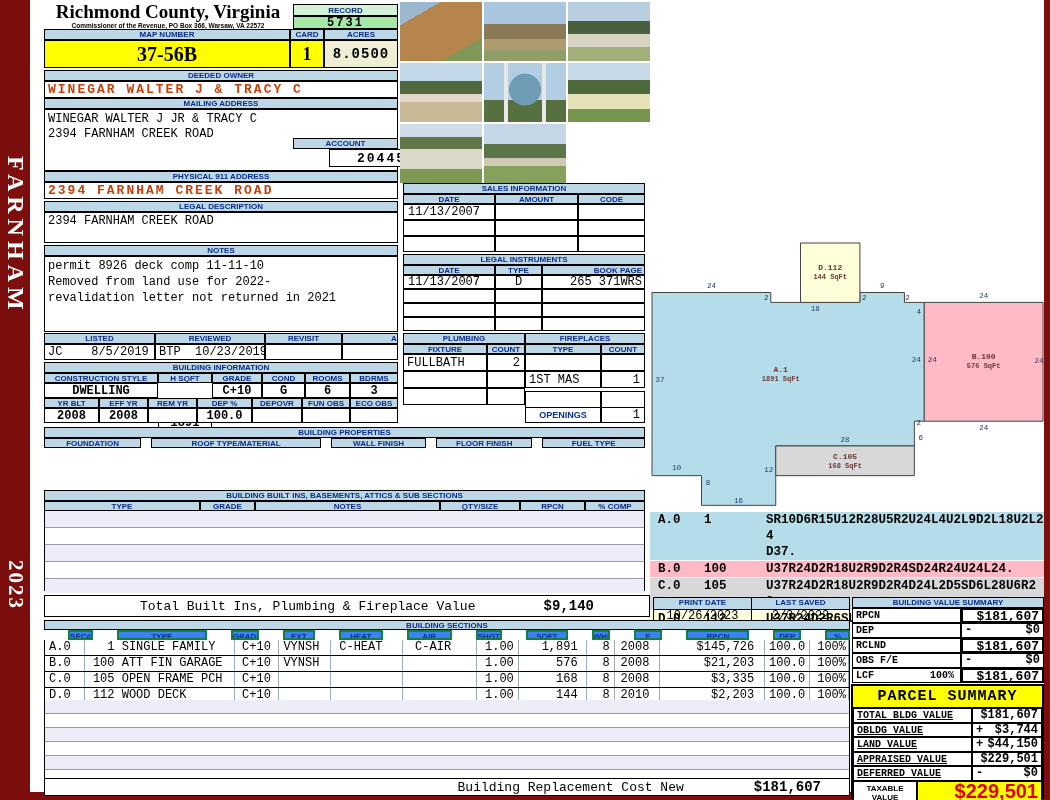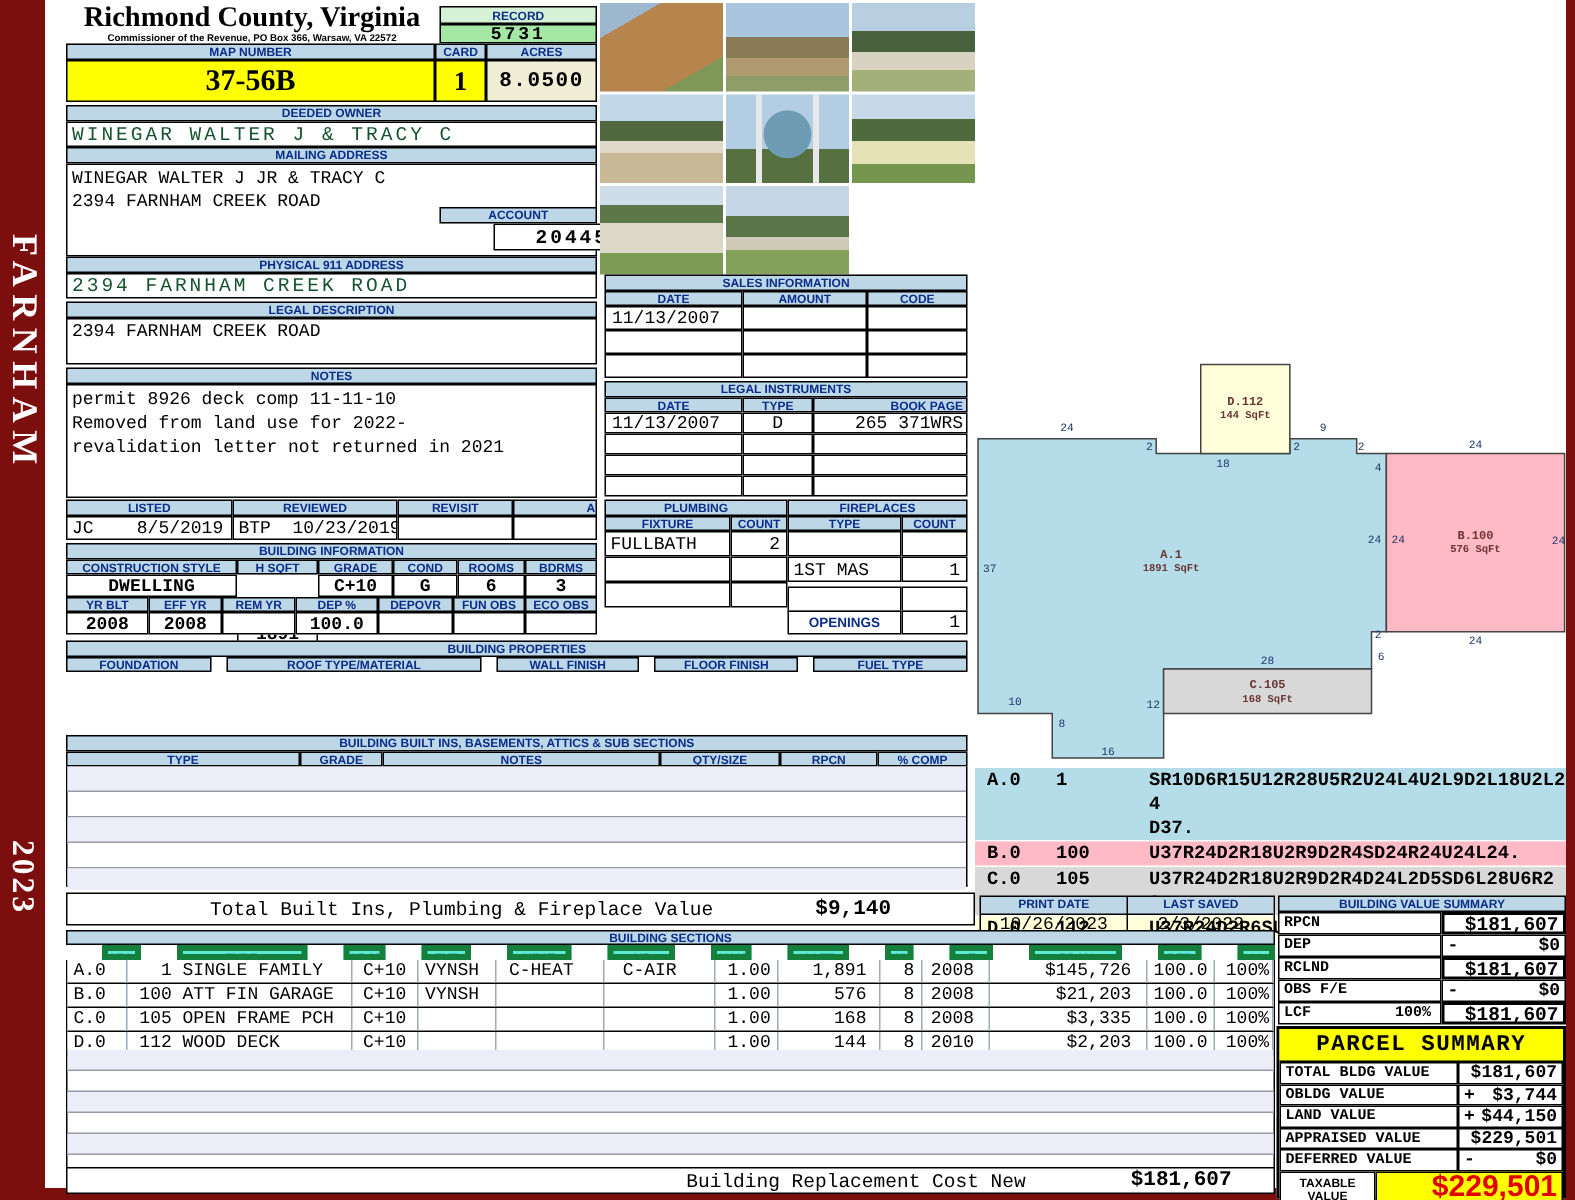--- a/index.html
+++ b/index.html
@@ -11,21 +11,21 @@
   .vtext{display:flex;align-items:center;justify-content:center;
          writing-mode:vertical-rl;text-orientation:sideways;
          color:#fff;font-family:"Liberation Serif",serif;font-weight:bold;}
   
   .hdr{background:#bdd7e7;border:1px solid #000;color:#0a2d8a;
        font:bold 8px/10px "Liberation Sans",sans-serif;text-align:center;overflow:hidden;}
   .hdr.green{background:#d6f2d6;}
   .box{border:1px solid #000;background:#fff;}
   .mono{font-family:"Liberation Mono",monospace;}
   .pre{white-space:pre;}
-  .red{color:#14532d;font-weight:normal;}
+  .red{color:#c2410c;font-weight:bold;}
   .flexrow{display:flex;}
   .flexrow>div{box-sizing:border-box;overflow:hidden;}
   .hcell{background:#bdd7e7;border:1px solid #000;color:#0a2d8a;
          font:bold 8px/9px "Liberation Sans",sans-serif;text-align:center;}
   .vcell{border:1px solid #000;background:#fff;font:12px/14px "Liberation Mono",monospace;
          white-space:pre;overflow:hidden;}
   
   .rev-row>div:nth-child(1){width:111px}.rev-row>div:nth-child(2){width:110px}
   .rev-row>div:nth-child(3){width:77px}.rev-row>div:nth-child(4){width:56px}
   .bi1-row>div:nth-child(1){width:114px}.bi1-row>div:nth-child(2){width:54px}
@@ -56,21 +56,21 @@
   .bs>div:nth-child(4){width:52px;padding-left:4px}
   .bs>div:nth-child(5){width:72px;padding-left:8px}
   .bs>div:nth-child(6){width:74px;padding-left:12px}
   .bs>div:nth-child(7){width:42px;text-align:right;padding-right:4px}
   .bs>div:nth-child(8){width:68px;text-align:right;padding-right:8px}
   .bs>div:nth-child(9){width:28px;text-align:right;padding-right:4px}
   .bs>div:nth-child(10){width:46px;padding-left:6px}
   .bs>div:nth-child(11){width:105px;text-align:right;padding-right:10px}
   .bs>div:nth-child(12){width:45px;text-align:right;padding-right:4px}
   .bs>div:nth-child(13){width:39px;text-align:right;padding-right:2px}
-  .bs-head>div{background:#5eead4;border:4px solid #15803d;color:#0a2d8a;
+  .bs-head>div{background:#3b82f6;border:2px solid #15803d;color:#0a2d8a;
       font:bold 8px/9px "Liberation Sans",sans-serif;text-align:center !important;padding:0 !important;margin-left:24px;}
   .bs-data>div{border-right:1px solid #9ab;font:12px/14px "Liberation Mono",monospace;white-space:pre;}
   .bs-data{border-bottom:1px solid #000;background:#fff;}
   .stripe{border-bottom:1px solid #99a;}
   .stripe.a{background:#ecedf8;}
   
   .photogrid{display:grid;grid-template-columns:repeat(3,1fr);grid-auto-rows:59px;gap:2px;}
   .photo{background:linear-gradient(#bcd6ea 0 35%,#58744a 35% 62%,#8aa86b 62% 100%);cursor:pointer;}
   .photo:nth-child(1){background:linear-gradient(150deg,#9db7cf 0 22%,#b5854d 22% 78%,#7f9757 78%);}
   .photo:nth-child(2){background:linear-gradient(#aac6de 0 38%,#8a7a55 38% 62%,#b09a6f 62% 82%,#8f9e68 82%);}
@@ -91,21 +91,21 @@
   
   .vs-row{display:flex;height:15px;}
   .vs-row .vs-lab{width:98px;border:1px solid #000;background:#fff;
      font:bold 10px/13px "Liberation Mono",monospace;padding-left:3px;display:flex;justify-content:space-between;padding-right:6px;}
   .vs-row .vs-val{flex:1;border:1px solid #000;background:#fff;display:flex;justify-content:space-between;
      font:bold 12px/13px "Liberation Mono",monospace;padding:0 3px;}
   .vs-row:nth-child(odd) .vs-val{border:2px solid #000;font-size:13px;}
   
   .ps-row{display:flex;height:14.5px;}
   .ps-row .ps-lab{width:114px;border:1px solid #000;background:#fff;
-     font:bold 10px/13px "Liberation Mono",monospace;padding-left:3px;}
+     font:bold 10px/13px "Liberation Mono",monospace;padding-left:3px;text-decoration:underline;}
   .ps-row .ps-val{flex:1;border:1px solid #000;background:#fff;display:flex;justify-content:space-between;
      font:bold 12px/13px "Liberation Mono",monospace;padding:0 3px;}
 </style>
 </head>
 <body>
 
 <div class="page">
 
   <div class="abs redbar" style="left:0;top:0;width:30px;height:800px;"></div>
   <div class="abs redbar" style="left:1044px;top:0;width:6px;height:800px;"></div>

